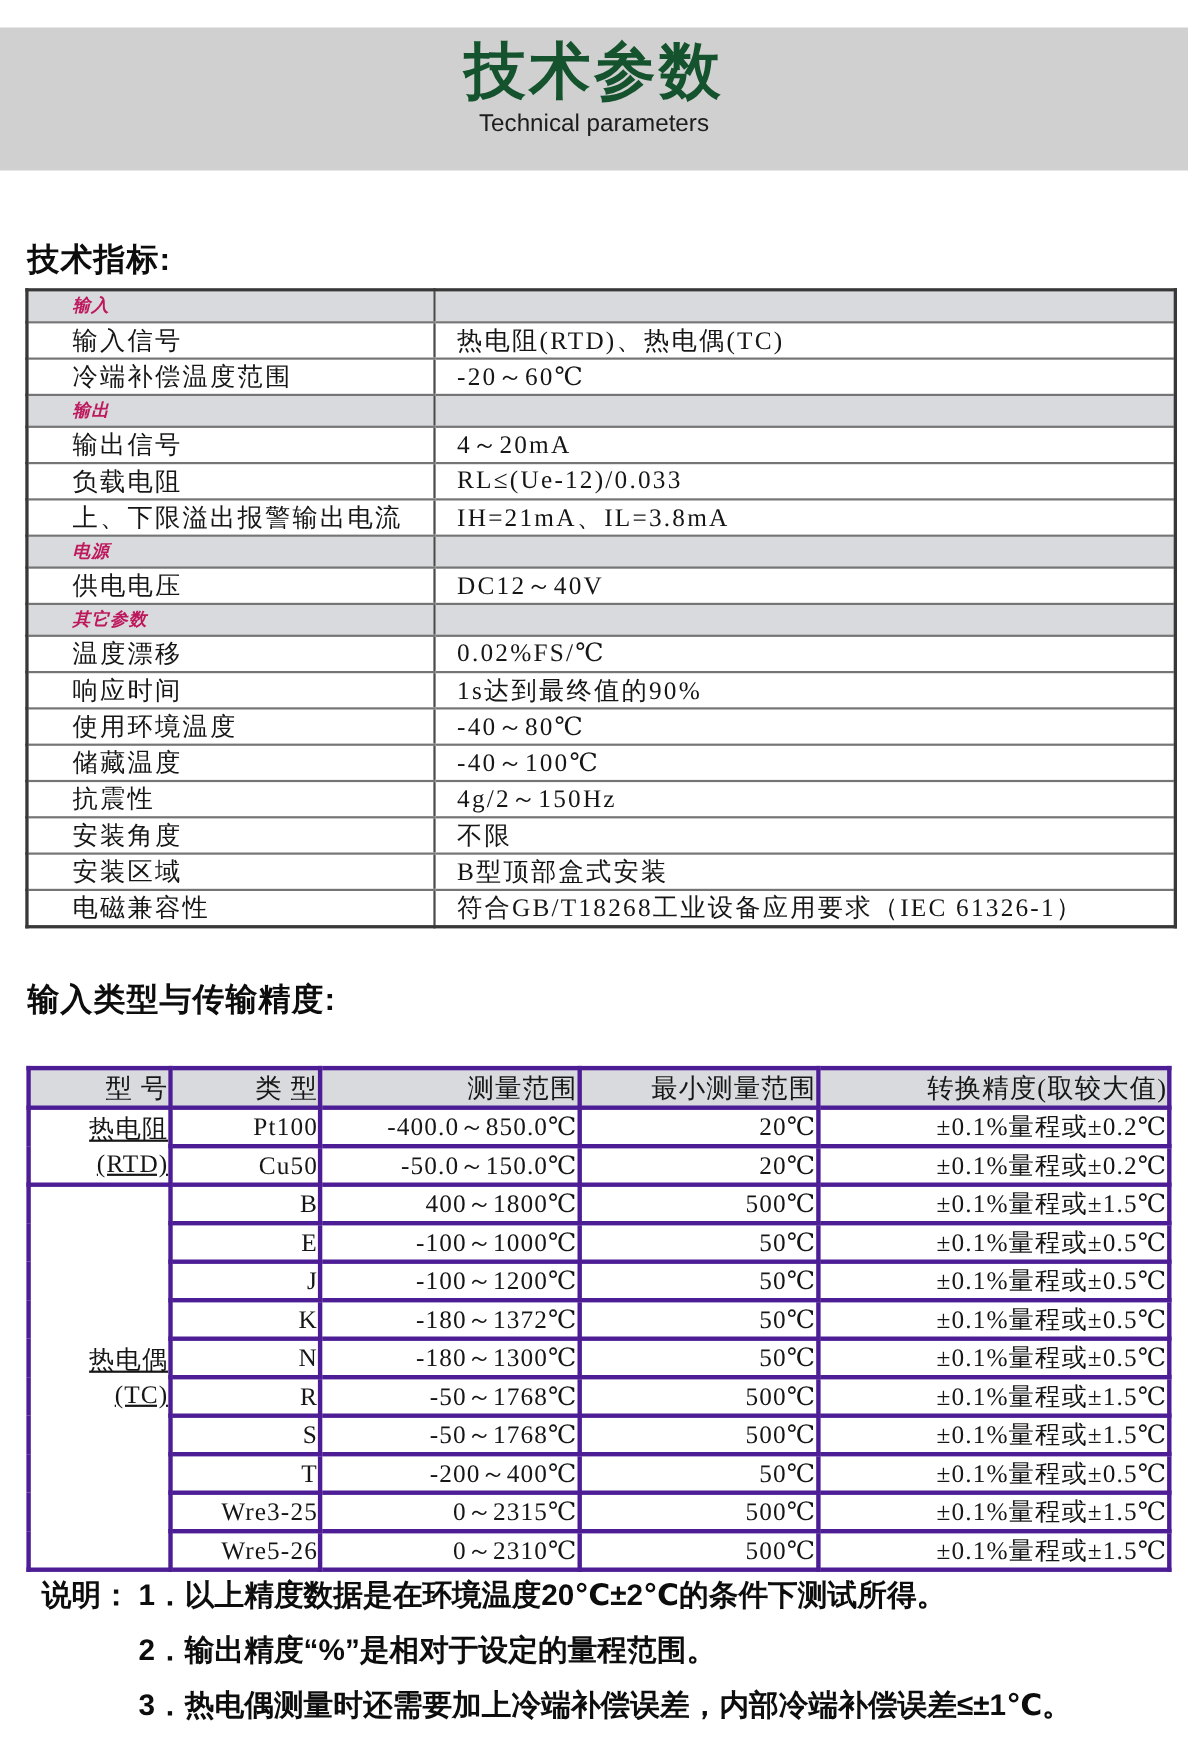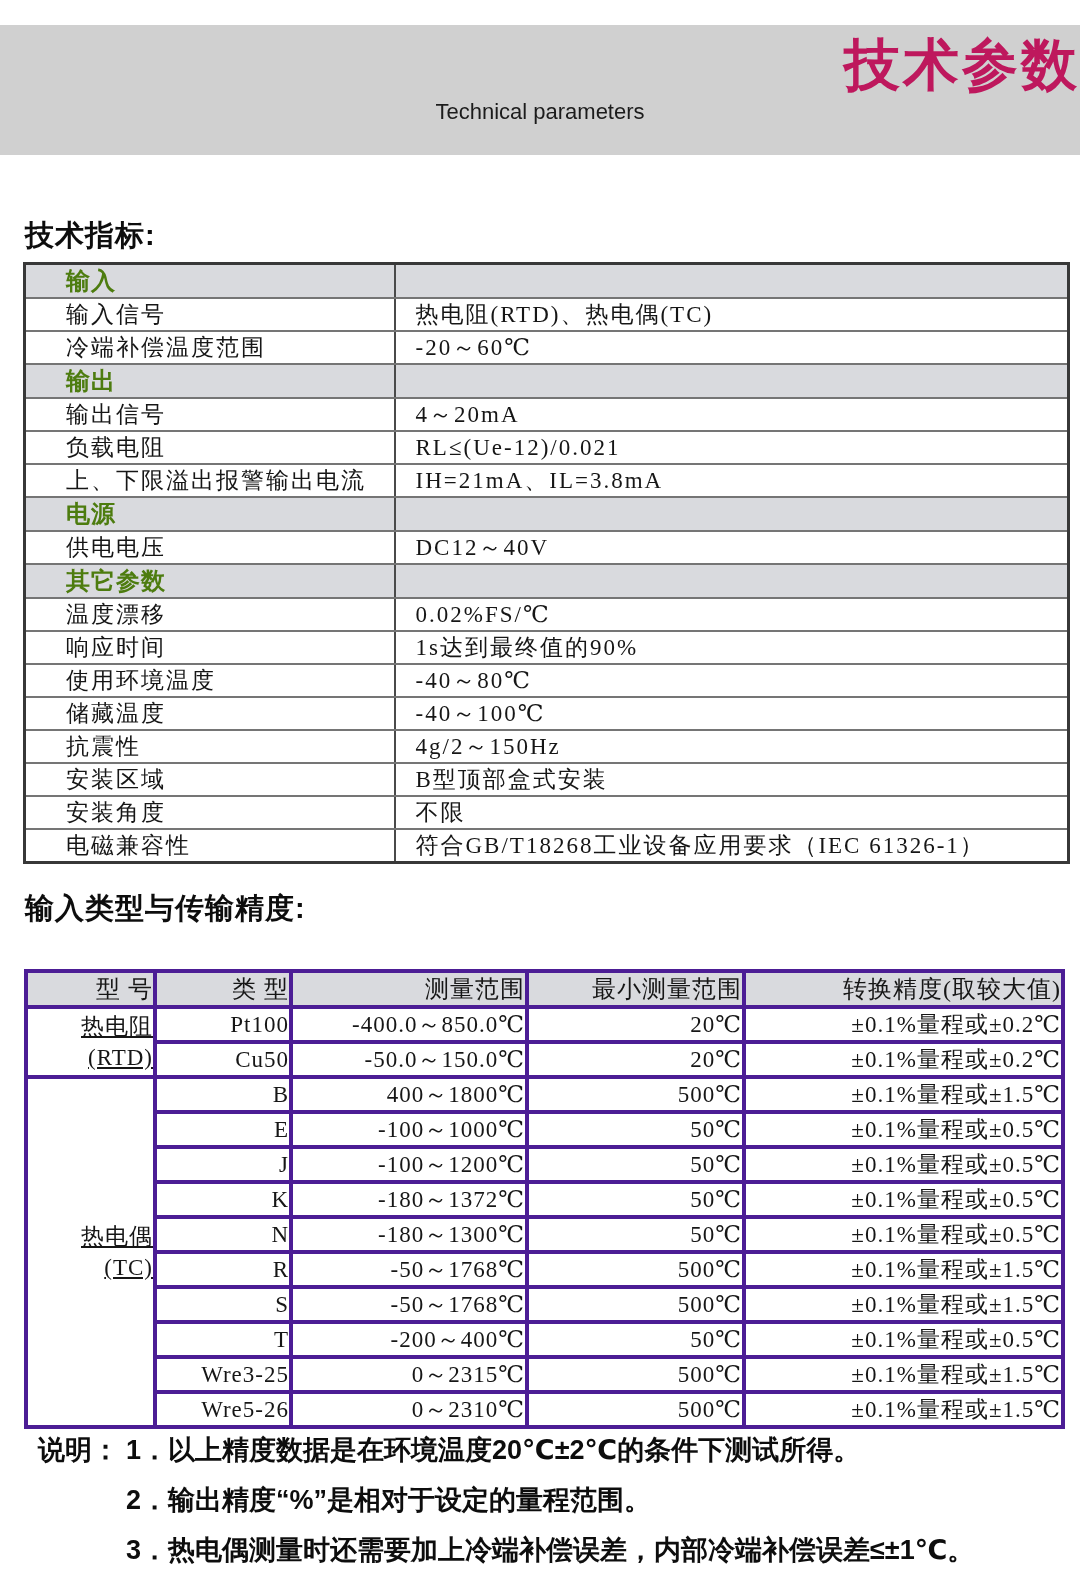--- a/index.html
+++ b/index.html
@@ -10,21 +10,21 @@
     color:#161616;
   }
   
   .band {
     position:absolute; left:0; top:25px; width:1080px; height:130px;
     background:#d0d0d0; text-align:center;
   }
   .band .title {
     padding-top:9px;
     font-family:"Liberation Sans","DejaVu Sans",sans-serif;
-    font-weight:900; font-size:56px; line-height:62px; letter-spacing:3px; color:#be185d;text-align:right;
+    font-weight:900; font-size:56px; line-height:62px; letter-spacing:3px; color:#14532d;
   }
   .band .subtitle {
     font-family:"Liberation Sans","DejaVu Sans",sans-serif;
     font-size:22px; line-height:26px; margin-top:3px; color:#1c1c1c;text-align:center;
   }
   
   .sec-heading {
     position:absolute; left:25px;
     font-family:"Liberation Sans","DejaVu Sans",sans-serif;
     font-weight:bold; font-size:29px; color:#0d0d0d; letter-spacing:1px;
@@ -39,21 +39,21 @@
   }
   #table1 td {
     border-top:2px solid #757575; border-bottom:2px solid #757575;
     height:29px; font-size:23px; letter-spacing:2px;
     padding-left:40px; vertical-align:middle; white-space:nowrap; overflow:hidden;
   }
   #table1 td.val { border-left:2px solid #4a4a4a; padding-left:20px; }
   #table1 tr.sec td {
     background:#d9dade;
     font-family:"Liberation Sans","DejaVu Sans",sans-serif;
-    font-weight:bold; font-size:24px; letter-spacing:1px; color:#4d7c0f;
+    font-weight:bold; font-size:16px; letter-spacing:1px; color:#be185d;font-style:italic;
   }
   
   #table2 {
     position:absolute; left:24px; top:969px; width:1037px;
     border:3px solid #383838;
   }
   #table2 th, #table2 td {
     border:4px solid #4c1d95;
     height:32px; font-size:23px; letter-spacing:1px;
     text-align:right; vertical-align:middle; white-space:nowrap; overflow:hidden;
@@ -103,21 +103,21 @@
   <tr class="sec">
         <td>输出</td>
         <td class="val"></td>
       </tr>
   <tr>
         <td>输出信号</td>
         <td class="val">4～20mA</td>
       </tr>
   <tr>
         <td>负载电阻</td>
-        <td class="val">RL≤(Ue-12)/0.021</td>
+        <td class="val">RL≤(Ue-12)/0.033</td>
       </tr>
   <tr>
         <td>上、下限溢出报警输出电流</td>
         <td class="val">IH=21mA、IL=3.8mA</td>
       </tr>
   <tr class="sec">
         <td>电源</td>
         <td class="val"></td>
       </tr>
   <tr>
@@ -142,26 +142,26 @@
       </tr>
   <tr>
         <td>储藏温度</td>
         <td class="val">-40～100℃</td>
       </tr>
   <tr>
         <td>抗震性</td>
         <td class="val">4g/2～150Hz</td>
       </tr>
   <tr>
+        <td>安装角度</td>
+        <td class="val">不限</td>
+      </tr>
+  <tr>
         <td>安装区域</td>
         <td class="val">B型顶部盒式安装</td>
-      </tr>
-  <tr>
-        <td>安装角度</td>
-        <td class="val">不限</td>
       </tr>
   <tr>
         <td>电磁兼容性</td>
         <td class="val">符合GB/T18268工业设备应用要求（IEC 61326-1）</td>
       </tr>
 </tbody>
   </table>
 
 <div id="heading2" class="sec-heading">输入类型与传输精度:</div>
 

